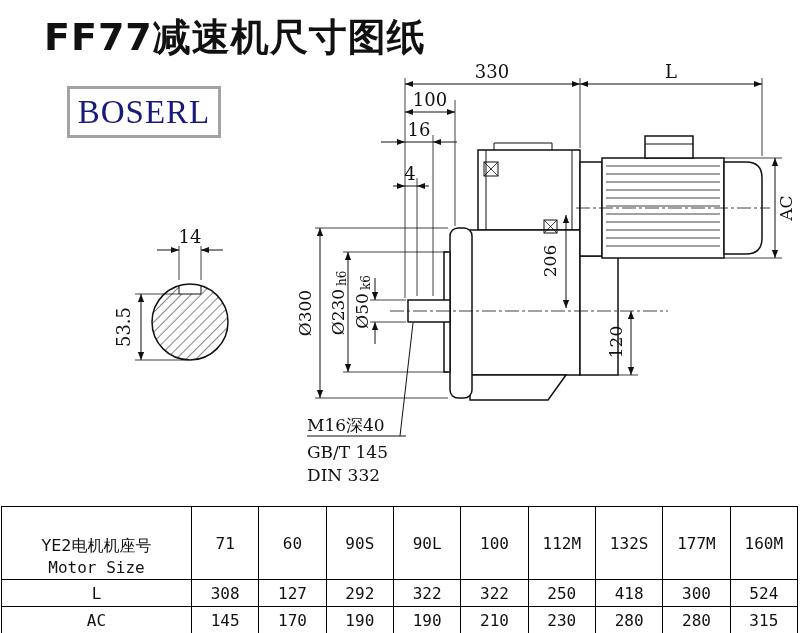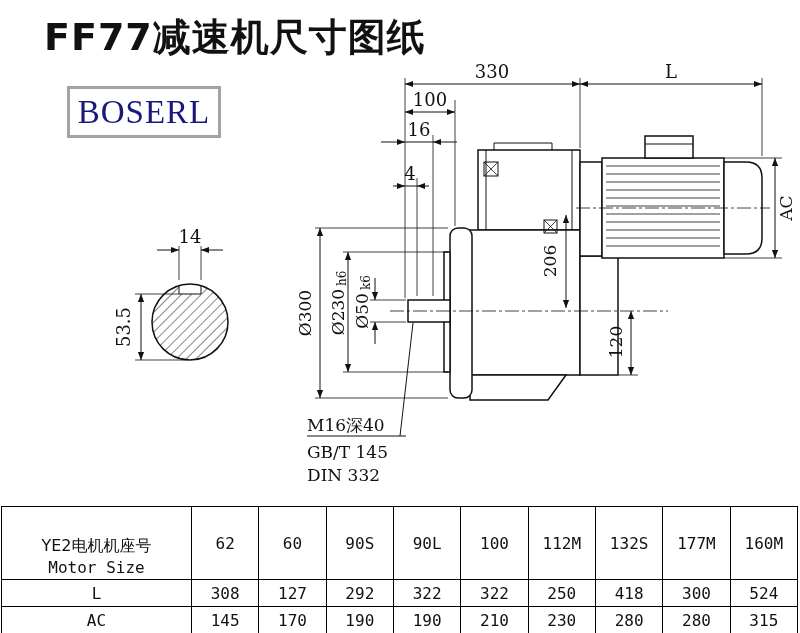--- a/index.html
+++ b/index.html
@@ -205,21 +205,21 @@
         <col>
         <col>
         <col>
     </colgroup>
     <tbody>
         <tr class="hdr">
       <td class="hcell">
         <div class="cjk">YE2电机机座号</div>
         <div>Motor Size</div>
       </td>
-      <td>62</td>
+      <td>71</td>
       <td>60</td>
       <td>90S</td>
       <td>90L</td>
       <td>100</td>
       <td>112M</td>
       <td>132S</td>
       <td>177M</td>
       <td>160M</td>
     </tr>
     <tr>

